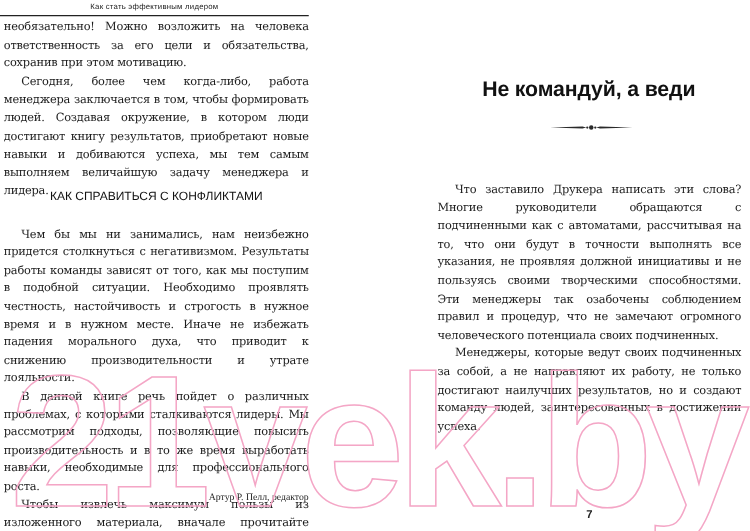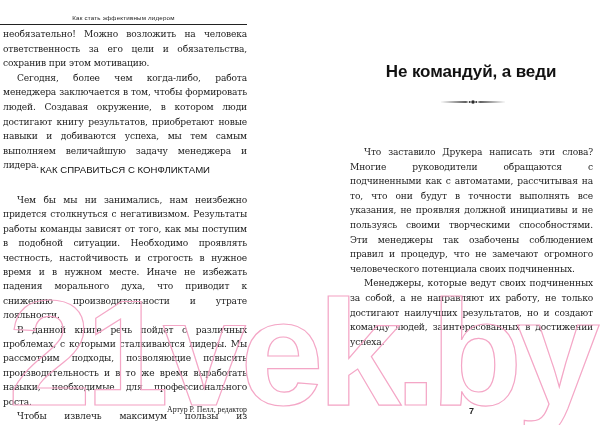--- a/index.html
+++ b/index.html
@@ -20,21 +20,20 @@
       width: 600px;
       height: 425px;
     }
     
     .page-left {
       position: absolute;
       left: 0;
       top: 0;
       width: 300px;
       height: 346px;
-      margin-top: 12px;
     }
     .running-head {
       position: absolute;
       left: 0;
       top: 2px;
       width: 247px;
       text-align: center;
       font-family: "Liberation Sans", sans-serif;
       font-size: 6.2px;
       letter-spacing: 0.2px;

